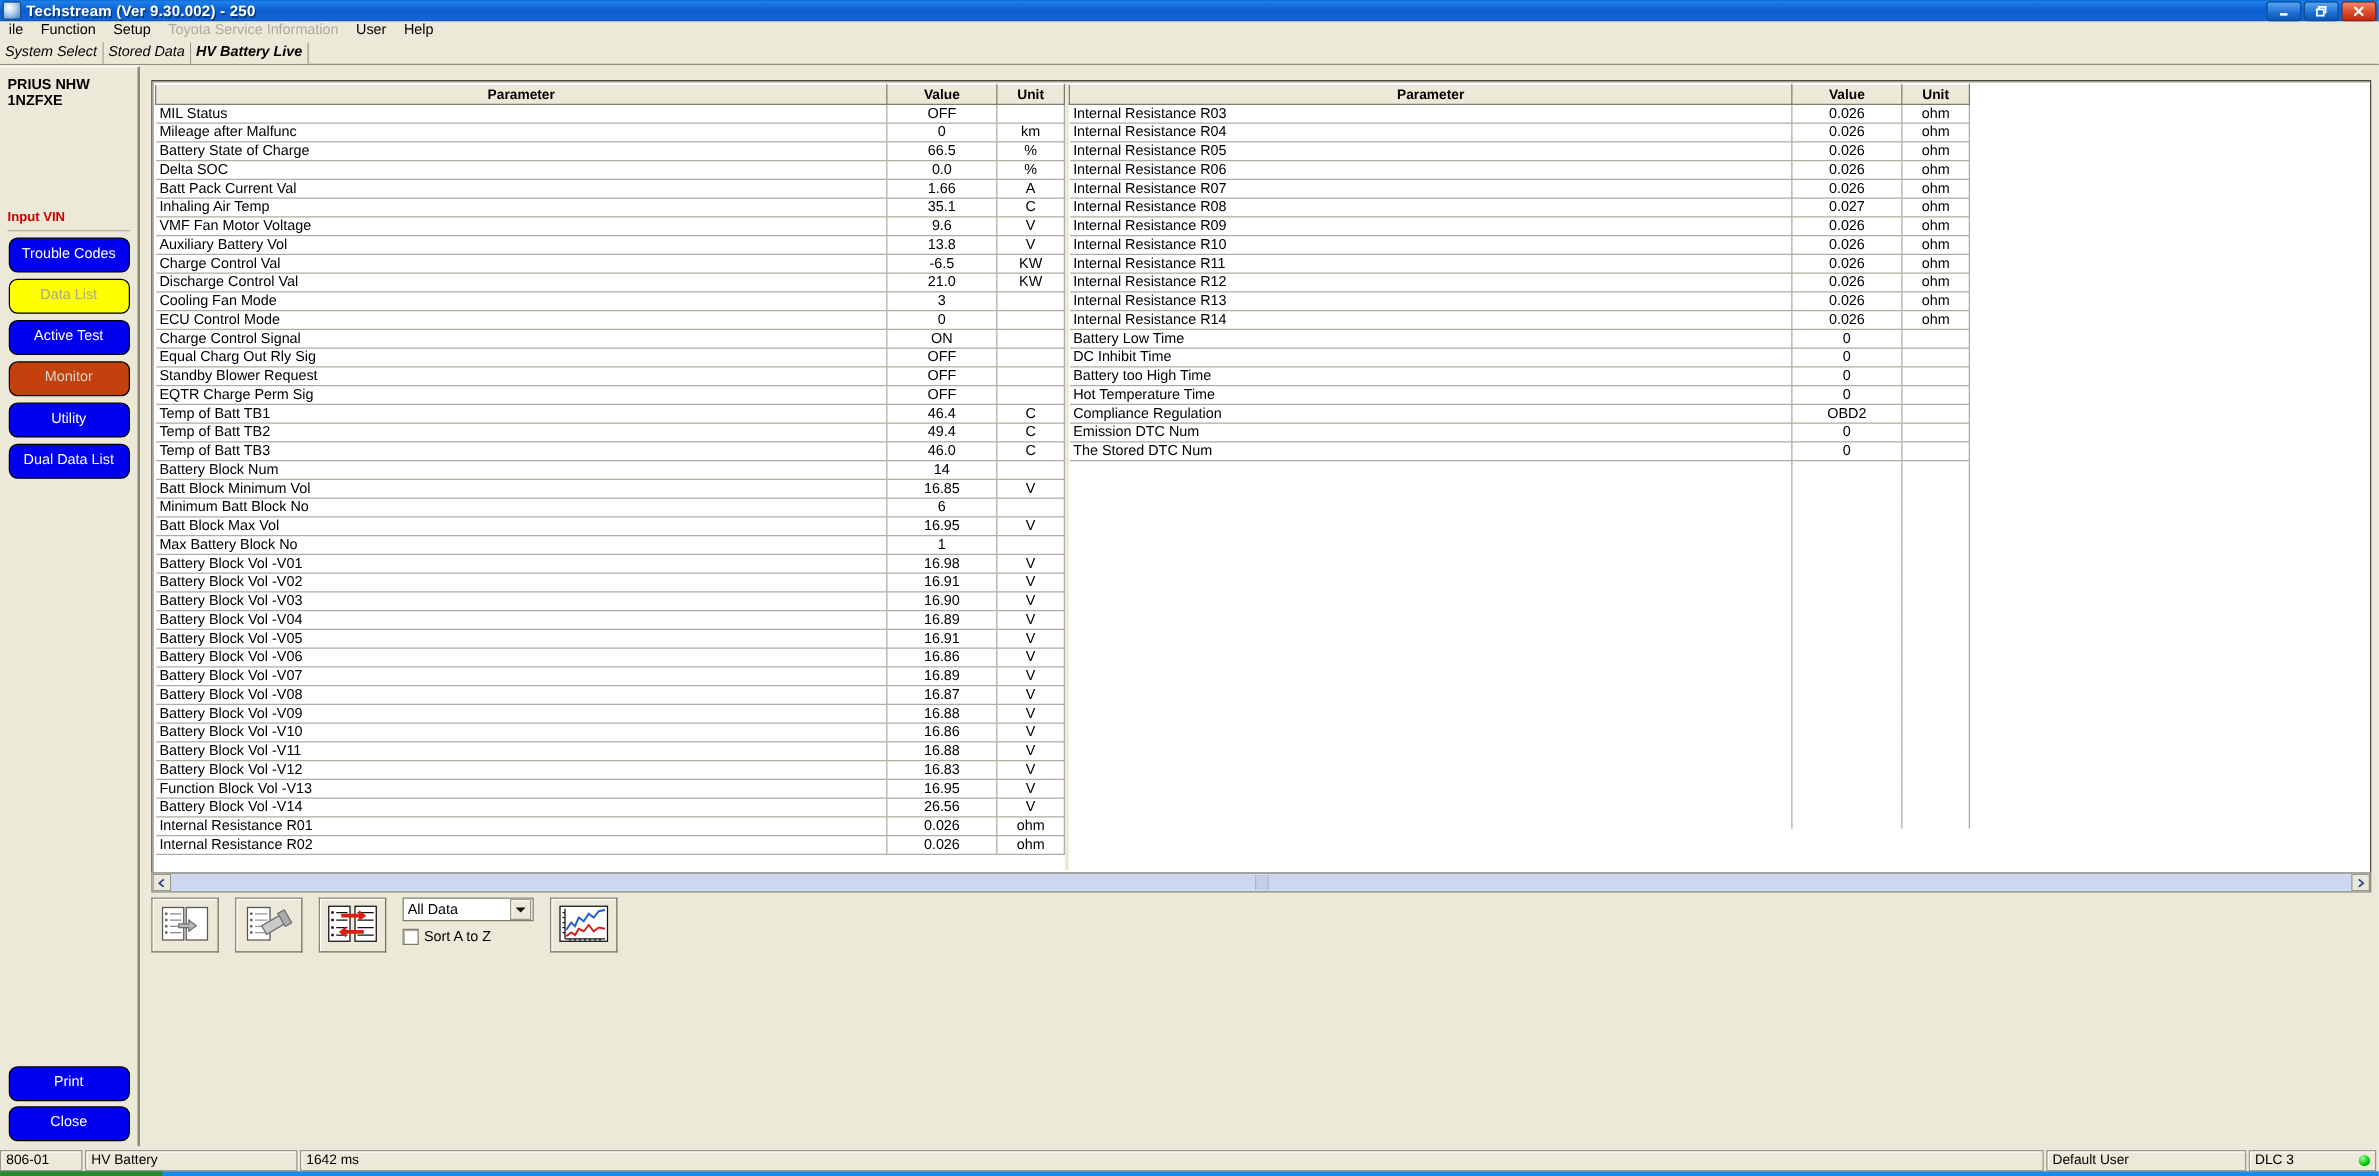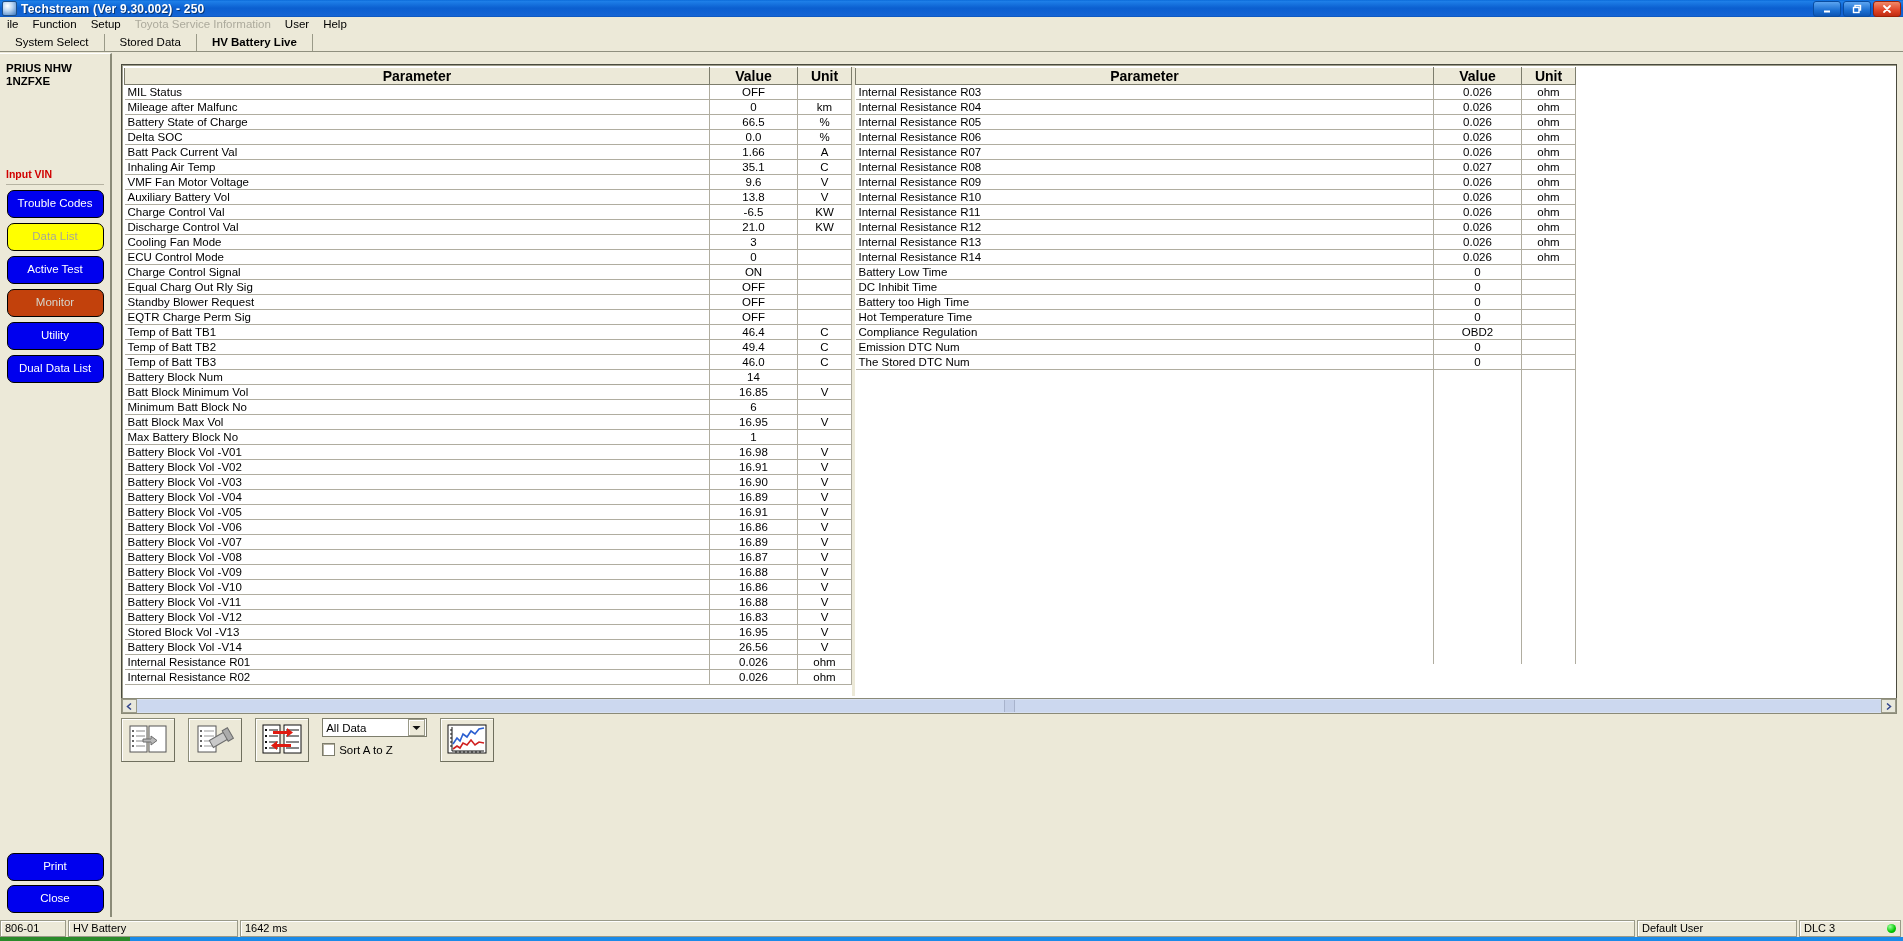--- a/index.html
+++ b/index.html
@@ -40,22 +40,22 @@
     padding-left:0px;font-size:11.5px;
   }
   .menubar .mi{padding:0 7px;white-space:nowrap;line-height:15px;}
   .menubar .mi.disabled{color:#acaa9c;}
   
   .tabstrip{
     height:19px;background:#ece9d8;display:flex;align-items:flex-end;
     border-bottom:1px solid #8f8f7e;padding-left:0px;
   }
   .tab{
-    height:17px;line-height:17px;padding:0 15px;font-size:11.5px;
-    background:#ece9d8;border-right:1px solid #9a9a88;white-space:nowrap;
+    height:17px;line-height:17px;padding:0 4px;font-size:11.5px;
+    background:#ece9d8;border-right:1px solid #9a9a88;white-space:nowrap;font-style:italic;
   }
   .tab.active{font-weight:bold;border-right:1px solid #9a9a88;background:#ece9d8;}
   
   .frame{position:relative;width:1903px;height:941px;}
   .body-area{position:absolute;left:0;top:53px;right:0;bottom:24px;}
   
   .sidebar{
     position:absolute;left:0;top:0;width:110px;bottom:0;
     background:#ece9d8;border-right:2px solid #8b8b78;
     border-top:1px solid #fff;
@@ -81,21 +81,21 @@
     box-shadow:inset 1px 1px 0 #9e9e8c;
   }
   .grid-inner{position:absolute;left:2px;top:2px;right:2px;bottom:2px;display:flex;}
   .gcol{display:flex;flex-direction:column;}
   .gcol.left{flex:none;}
   .gcol.right{flex:none;}
   .gspacer{width:3px;background:#ece9d8;flex:none;}
   table.dl{border-collapse:collapse;table-layout:fixed;font-size:11.5px;}
   table.dl th{
     background:#ece9d8;border:1px solid #7d7d6c;border-top:1px solid #fff;
-    font-weight:bold;font-size:14px;height:15px;padding:0;
+    font-weight:bold;font-size:11px;height:15px;padding:0;
     color:#000;
   }
   table.dl td{
     border-bottom:1px solid #b0ada0;border-right:1px solid #b0ada0;
     height:14px;padding:0 0 0 3px;background:#fff;white-space:nowrap;overflow:hidden;
     line-height:14px;
   }
   table.dl td.v,table.dl td.u{text-align:center;padding:0;}
   table.dl tr.empty td{border-bottom:none;border-right:1px solid #b0ada0;}
   .hscroll{
@@ -402,21 +402,21 @@
                     <td>Battery Block Vol -V11</td>
                     <td class="v">16.88</td>
                     <td class="u">V</td>
                   </tr>
                   <tr>
                     <td>Battery Block Vol -V12</td>
                     <td class="v">16.83</td>
                     <td class="u">V</td>
                   </tr>
                   <tr>
-                    <td>Stored Block Vol -V13</td>
+                    <td>Function Block Vol -V13</td>
                     <td class="v">16.95</td>
                     <td class="u">V</td>
                   </tr>
                   <tr>
                     <td>Battery Block Vol -V14</td>
                     <td class="v">26.56</td>
                     <td class="u">V</td>
                   </tr>
                   <tr>
                     <td>Internal Resistance R01</td>

